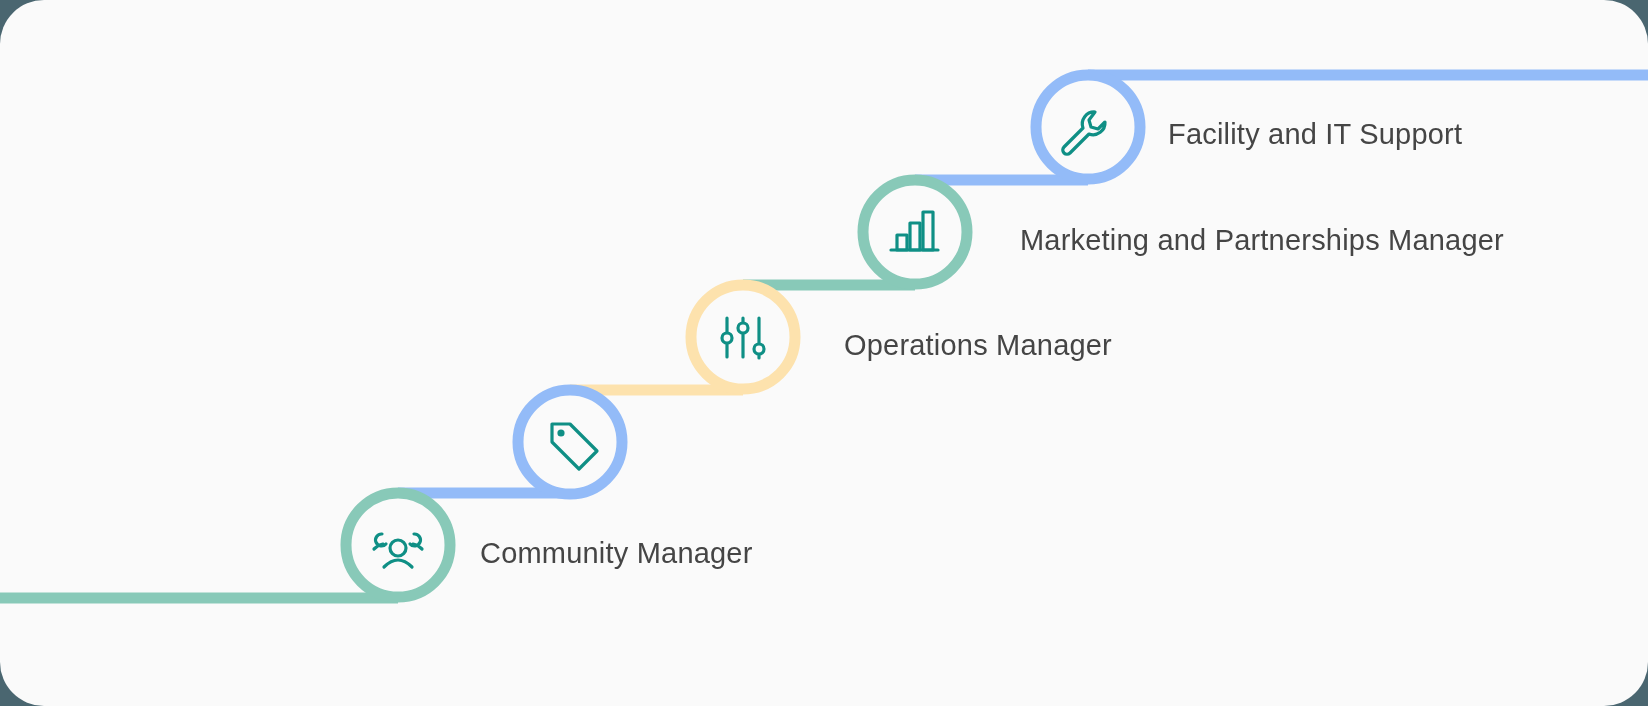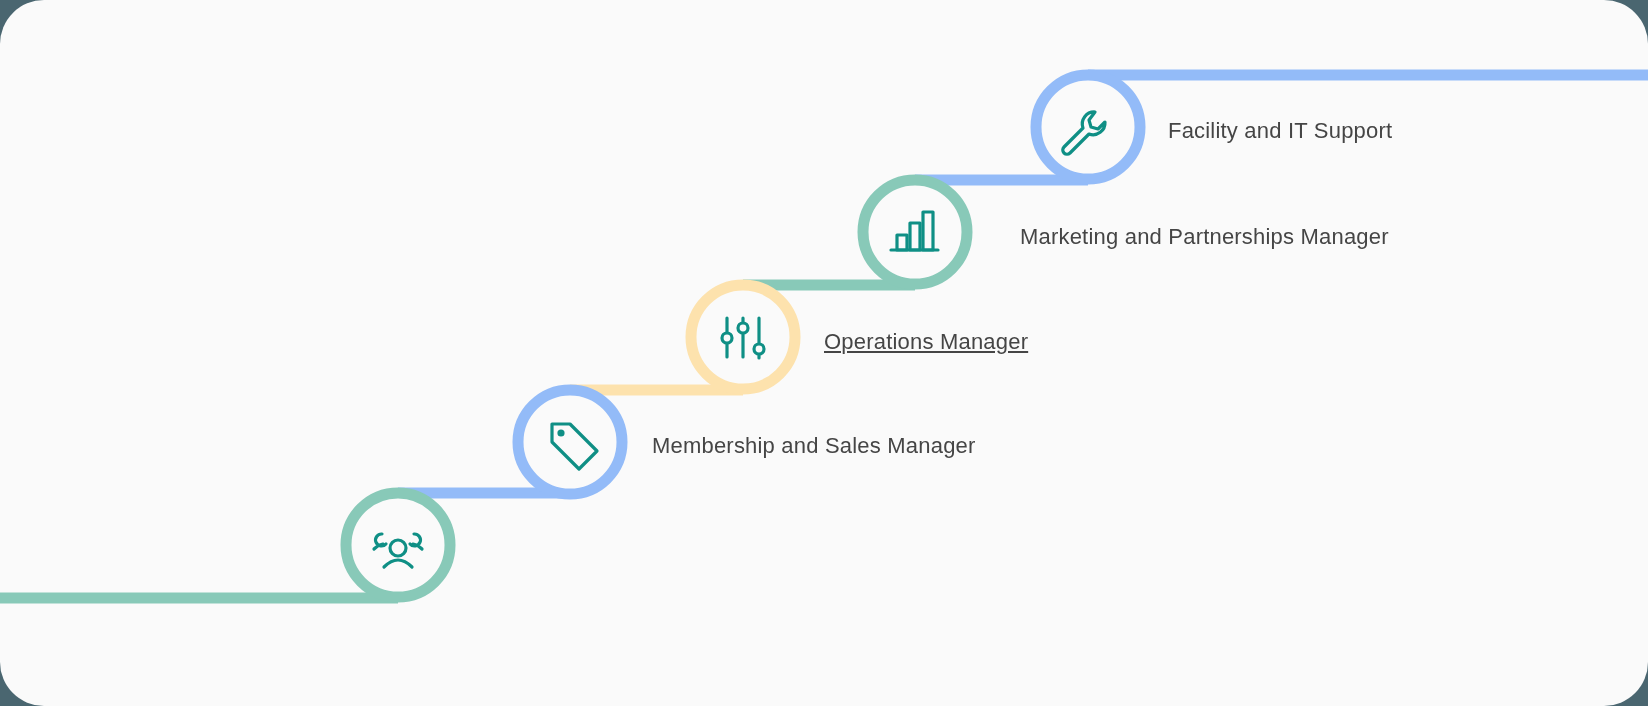--- a/index.html
+++ b/index.html
@@ -1,19 +1,19 @@
 <!DOCTYPE html>
 <html><head>
 <meta charset="utf-8">
 <style>
   html,body{margin:0;padding:0;}
   body{width:1648px;height:706px;background:#4a6670;position:relative;overflow:hidden;font-family:"Liberation Sans","DejaVu Sans",sans-serif;}
   .card{position:absolute;left:0;top:0;width:1648px;height:706px;background:#fafafa;border-radius:44px;overflow:hidden;}
   svg.diagram{position:absolute;left:0;top:0;}
-  .label{position:absolute;font-size:22px;color:#454545;white-space:nowrap;letter-spacing:0.2px;}
+  .label{position:absolute;font-size:29px;color:#454545;white-space:nowrap;letter-spacing:0.2px;}
 </style>
 </head>
 <body>
 
 <div class="card">
   <svg class="diagram" width="1648" height="706" viewBox="0 0 1648 706">
 
     <line x1="0" y1="598" x2="398" y2="598" stroke="#88c9b8" stroke-width="11"></line>
     <line x1="398" y1="493" x2="570" y2="493" stroke="#93bbf8" stroke-width="11"></line>
     <line x1="570" y1="390" x2="743" y2="390" stroke="#fde2ad" stroke-width="11"></line>
@@ -52,17 +52,17 @@
       <rect x="897" y="235" width="10" height="15"></rect>
       <rect x="910" y="223" width="10" height="27"></rect>
       <rect x="923" y="212" width="10" height="38"></rect>
       <line x1="891" y1="250" x2="938" y2="250"></line>
     </g>
     <g fill="none" stroke="#0f8f85" stroke-width="3.2" stroke-linejoin="round">
       <path d="M1095 112 a12 12 0 0 0 -12 16 l-19 19 a4 4 0 0 0 6 6 l19 -19 a12 12 0 0 0 16 -12 l-7 7 l-7 -2 l-2 -7 z"></path>
     </g>
   </svg>
 
-  <div class="label" style="left:652px;top:433px;">Membership and Sales Manager</div>
-  <div class="label" style="left:824px;top:329px;text-decoration:underline;">Operations Manager</div>
+  <div class="label" style="left:480px;top:537px;">Community Manager</div>
+  <div class="label" style="left:844px;top:329px;">Operations Manager</div>
   <div class="label" style="left:996px;top:224px;margin-left:24px;">Marketing and Partnerships Manager</div>
   <div class="label" style="left:1168px;top:118px;">Facility and IT Support</div>
 </div>
 
 </body></html>

